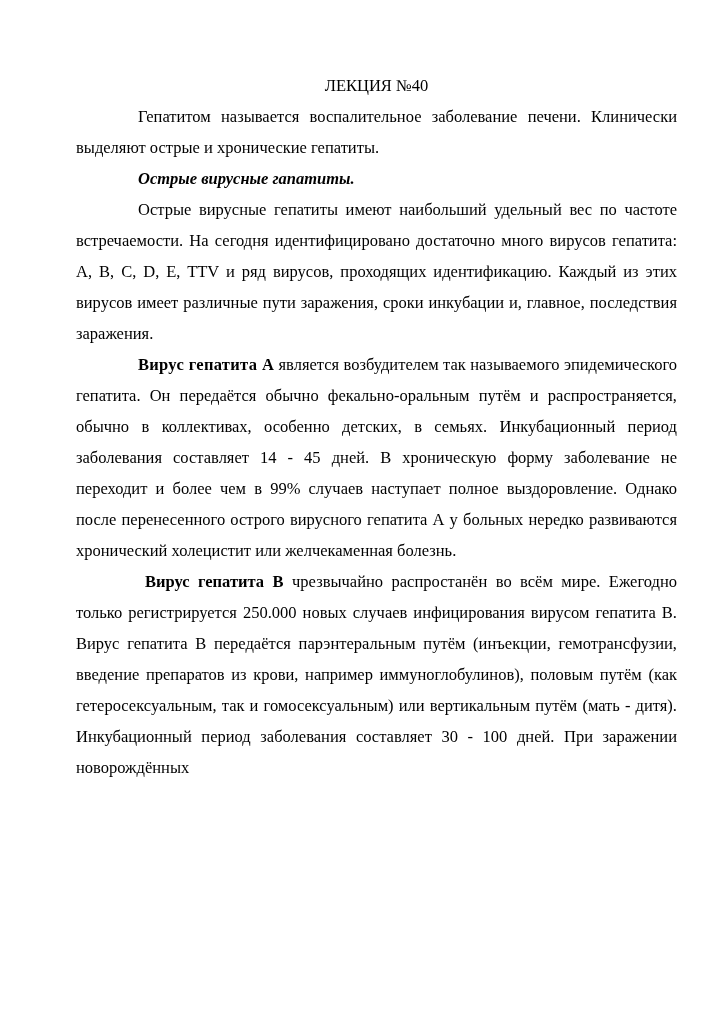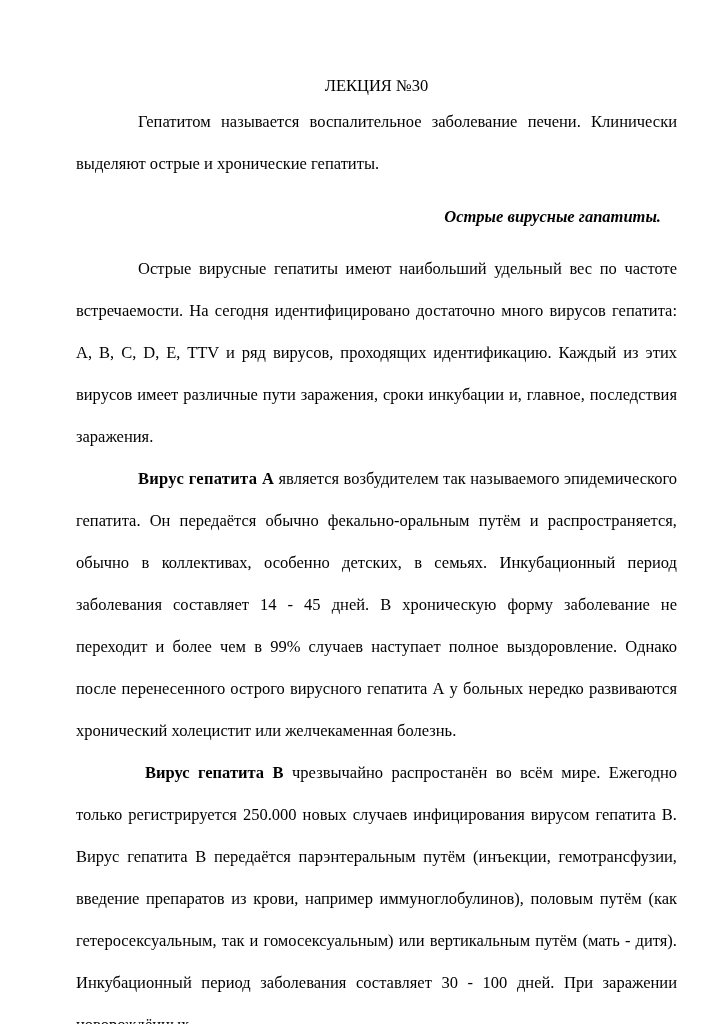--- a/index.html
+++ b/index.html
@@ -38,29 +38,29 @@
   .section-heading {
     font-size: 16.5px;
     line-height: 31px;
     margin: 0;
     font-weight: bold;
     text-align: left;
   }
   .sub-heading {
     font-size: 16.5px;
     line-height: 31px;
-    margin: 16px;
+    margin: 0;
     font-weight: bold;
     font-style: italic;
-    text-align: right;
+    text-align: left;
     text-indent: 62px;
   }
   p.body-par {
     font-size: 16.5px;
-    line-height: 42px;
+    line-height: 31px;
     margin: 0;
     text-align: justify;
     text-indent: 62px;
     text-justify: inter-word;
     hyphens: none;
   }
   p.body-par .lead-bold {
     font-weight: bold;
     margin-left: 7px;
   }
@@ -75,21 +75,21 @@
     width: 100%;
     height: 0;
   }
 </style>
 </head>
 <body>
 
 <div class="page">
   <div class="content">
 
-    <div class="doc-title">ЛЕКЦИЯ №30</div>
+    <div class="doc-title">ЛЕКЦИЯ №40</div>
 
 
 
     <p class="body-par">Гепатитом называется воспалительное заболевание печени. Клинически выделяют острые и хронические гепатиты.</p>
 
 
     <div class="sub-heading">Острые вирусные гапатиты.</div>
 
     <p class="body-par">Острые вирусные гепатиты имеют наибольший удельный вес по частоте встречаемости. На сегодня идентифицировано достаточно много вирусов гепатита: A, B, C, D, E, TTV и ряд вирусов, проходящих идентификацию. Каждый из этих вирусов имеет различные пути заражения, сроки инкубации и, главное, последствия заражения.</p>
 

